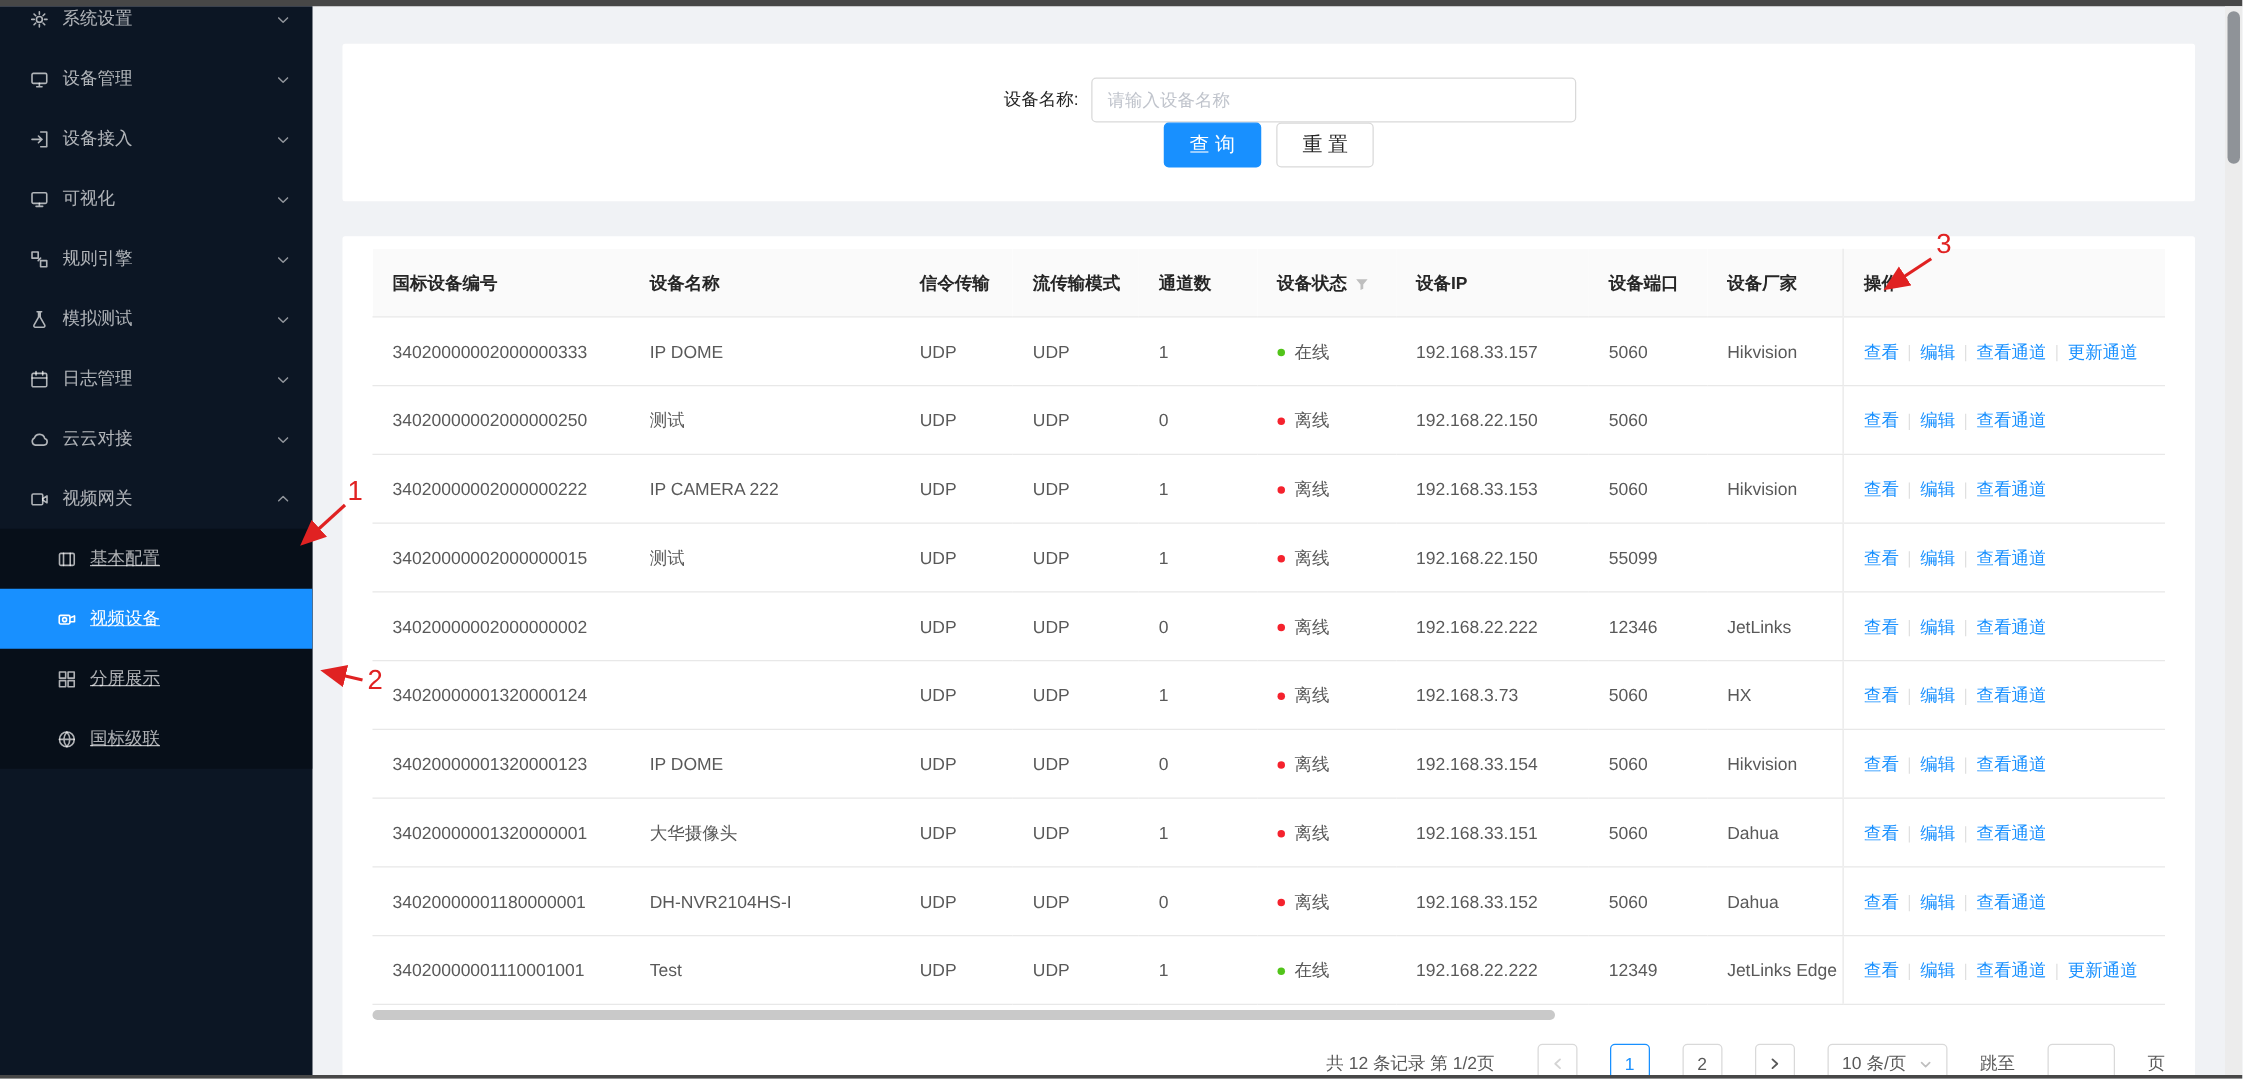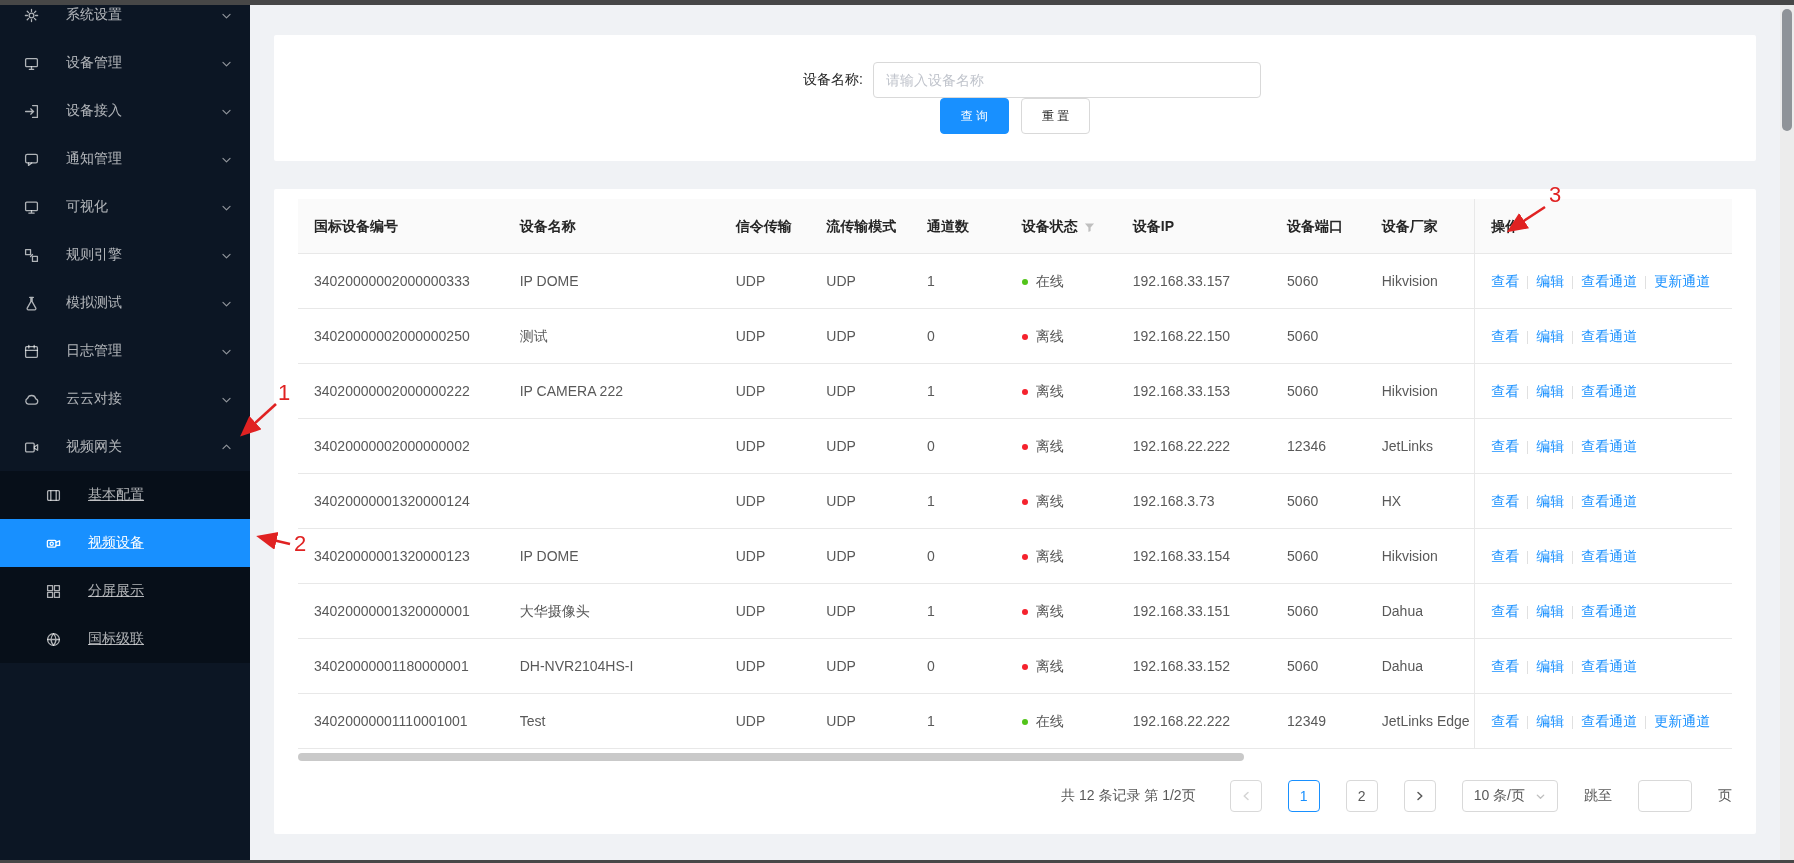--- a/index.html
+++ b/index.html
@@ -13,36 +13,36 @@
   .screen { position: relative; width: 1794px; height: 863px; display: flex; flex-direction: column; }
   .top-strip { height: 5px; background: #474747; flex: none; }
   .bottom-strip { height: 3px; background: #474747; flex: none; }
   .app { flex: 1; display: flex; min-height: 0; }
 
   
   .sidebar { width: 250px; background: #0c1624; color: rgba(255,255,255,.68); flex: none; overflow: hidden; }
   .menu { margin-top: -14px; }
   .menu-item { height: 48px; display: flex; align-items: center; padding: 0 18px 0 24px; gap: 11px; cursor: pointer; white-space: nowrap; }
   .menu-item .mi-icon { width: 15px; height: 15px; flex: none; }
-  .menu-item .mi-label { flex: 1; overflow: hidden; margin-left: 16px; }
+  .menu-item .mi-label { flex: 1; overflow: hidden; }
   .menu-item .mi-chevron { width: 11px; height: 11px; opacity: .8; flex: none; }
   .submenu { background: #070f19; text-decoration: underline; }
   .submenu .menu-item { padding-left: 46px; }
   .submenu .menu-item.active { background: #1890ff; color: #fff; }
 
   
   .main { flex: 1; min-width: 0; padding: 30px 24px 0 24px; overflow: hidden; }
   .card { background: #fff; border-radius: 2px; flex-direction: column; }
   .search-card { display: flex; align-items: center; justify-content: space-between; padding: 27px 24px; }
   .search-left { display: flex; align-items: center; gap: 10px; padding-left: 34px; }
   .search-label { color: #262626; }
   .search-input { width: 388px; height: 36px; border: 1px solid #d9d9d9; border-radius: 4px; padding: 0 12px; font-size: 14px; color: #000000; outline: none; font-family: inherit; }
   .search-input::placeholder { color: #c0c4cc; }
   .search-right { display: flex; gap: 12px; }
-  .btn { height: 36px; padding: 0 20px; border-radius: 4px; border: 1px solid #d9d9d9; background: #fff; color: #262626; font-size: 12px; cursor: pointer; font-family: inherit; }
+  .btn { height: 36px; padding: 0 20px; border-radius: 4px; border: 1px solid #d9d9d9; background: #fff; color: #262626; font-size: 16px; cursor: pointer; font-family: inherit; }
   .btn.primary { background: #1890ff; border-color: #1890ff; color: #fff; }
 
   .table-card { margin-top: 28px; padding: 10px 24px 0 24px; }
   table { width: 100%; border-collapse: collapse; table-layout: fixed; color: #595959; font-size: 14px; }
   thead th { background: #fafafa; text-align: left; font-weight: 600; color: #262626; padding: 17px 16px; border-bottom: 1px solid #e8e8e8; white-space: nowrap; overflow: hidden; line-height: 20px; }
   tbody td { padding: 17px 16px; border-bottom: 1px solid #e8e8e8; white-space: nowrap; overflow: hidden; line-height: 20px; }
   .col-actions { border-left: 1px solid #e8e8e8; }
   .dot { display: inline-block; width: 6px; height: 6px; border-radius: 50%; margin-right: 8px; vertical-align: middle; }
   .op-link { color: #1890ff; text-decoration: none; cursor: pointer; }
   .op-sep { display: inline-block; width: 1px; height: 13px; background: #e0e0e0; margin: 0 8px; vertical-align: middle; }
@@ -96,30 +96,20 @@
             <svg class="mi-chevron" viewBox="0 0 14 14" fill="none" stroke="currentColor" stroke-width="1.5" stroke-linecap="round" stroke-linejoin="round">
               <path d="M2.5 5.5L7 10l4.5-4.5"></path>
             </svg>
           </div>
           <div class="menu-item">
             <svg class="mi-icon" viewBox="0 0 14 14" fill="none" stroke="currentColor" stroke-width="1.2" stroke-linecap="round" stroke-linejoin="round">
               <path d="M8 1.5h4.5v11H8"></path>
               <path d="M1.5 7h7.5M6.3 4.5L8.8 7l-2.5 2.5"></path>
             </svg>
             <span class="mi-label">设备接入</span>
-            <svg class="mi-chevron" viewBox="0 0 14 14" fill="none" stroke="currentColor" stroke-width="1.5" stroke-linecap="round" stroke-linejoin="round">
-              <path d="M2.5 5.5L7 10l4.5-4.5"></path>
-            </svg>
-          </div>
-          <div class="menu-item">
-            <svg class="mi-icon" viewBox="0 0 14 14" fill="none" stroke="currentColor" stroke-width="1.2" stroke-linecap="round" stroke-linejoin="round">
-              <rect x="1.5" y="2.2" width="11" height="8" rx="1.5"></rect>
-              <path d="M4.2 10.2v2.3l3-2.3"></path>
-            </svg>
-            <span class="mi-label">通知管理</span>
             <svg class="mi-chevron" viewBox="0 0 14 14" fill="none" stroke="currentColor" stroke-width="1.5" stroke-linecap="round" stroke-linejoin="round">
               <path d="M2.5 5.5L7 10l4.5-4.5"></path>
             </svg>
           </div>
           <div class="menu-item">
             <svg class="mi-icon" viewBox="0 0 14 14" fill="none" stroke="currentColor" stroke-width="1.2" stroke-linecap="round" stroke-linejoin="round">
               <rect x="1.5" y="2" width="11" height="8" rx="1"></rect>
               <path d="M4.5 12.2h5M7 10v2.2"></path>
             </svg>
             <span class="mi-label">可视化</span>
@@ -286,20 +276,32 @@
                 <td>UDP</td>
                 <td>UDP</td>
                 <td>1</td>
                 <td><span class="dot" style="background:#f5222d"></span>离线</td>
                 <td>192.168.33.153</td>
                 <td>5060</td>
                 <td>Hikvision</td>
                 <td class="col-actions"><a class="op-link">查看</a><span class="op-sep"></span><a class="op-link">编辑</a><span class="op-sep"></span><a class="op-link">查看通道</a></td>
               </tr>
               <tr>
+                <td>34020000002000000015</td>
+                <td>测试</td>
+                <td>UDP</td>
+                <td>UDP</td>
+                <td>1</td>
+                <td><span class="dot" style="background:#f5222d"></span>离线</td>
+                <td>192.168.22.150</td>
+                <td>55099</td>
+                <td></td>
+                <td class="col-actions"><a class="op-link">查看</a><span class="op-sep"></span><a class="op-link">编辑</a><span class="op-sep"></span><a class="op-link">查看通道</a></td>
+              </tr>
+              <tr>
                 <td>34020000002000000002</td>
                 <td></td>
                 <td>UDP</td>
                 <td>UDP</td>
                 <td>0</td>
                 <td><span class="dot" style="background:#f5222d"></span>离线</td>
                 <td>192.168.22.222</td>
                 <td>12346</td>
                 <td>JetLinks</td>
                 <td class="col-actions"><a class="op-link">查看</a><span class="op-sep"></span><a class="op-link">编辑</a><span class="op-sep"></span><a class="op-link">查看通道</a></td>

